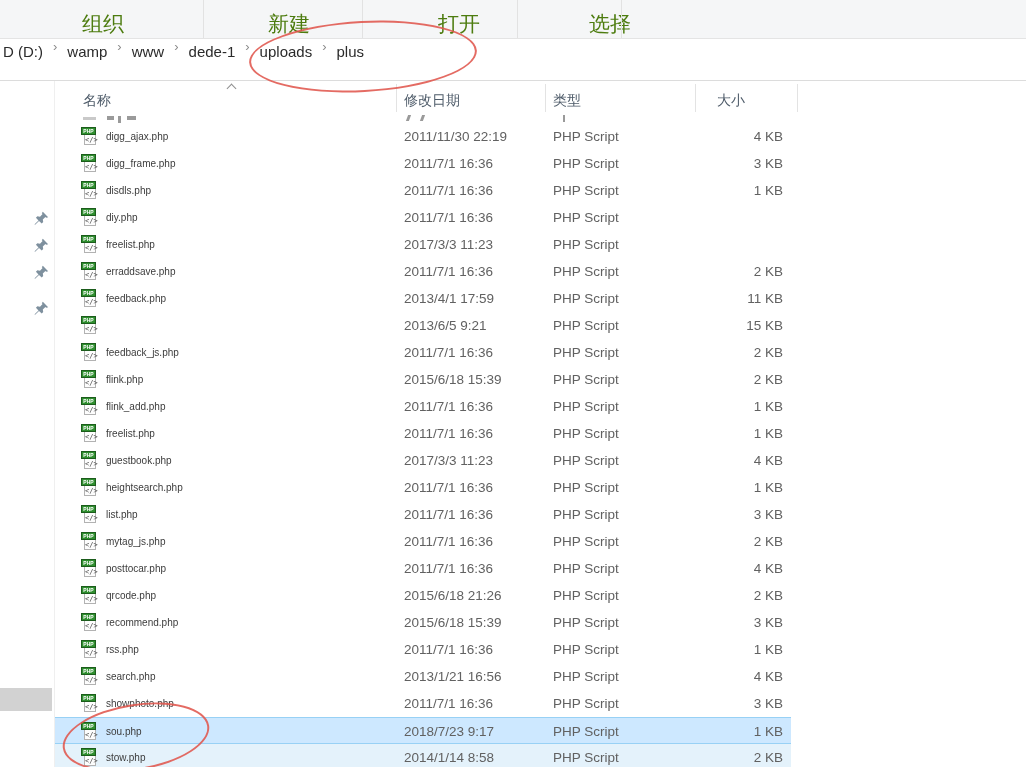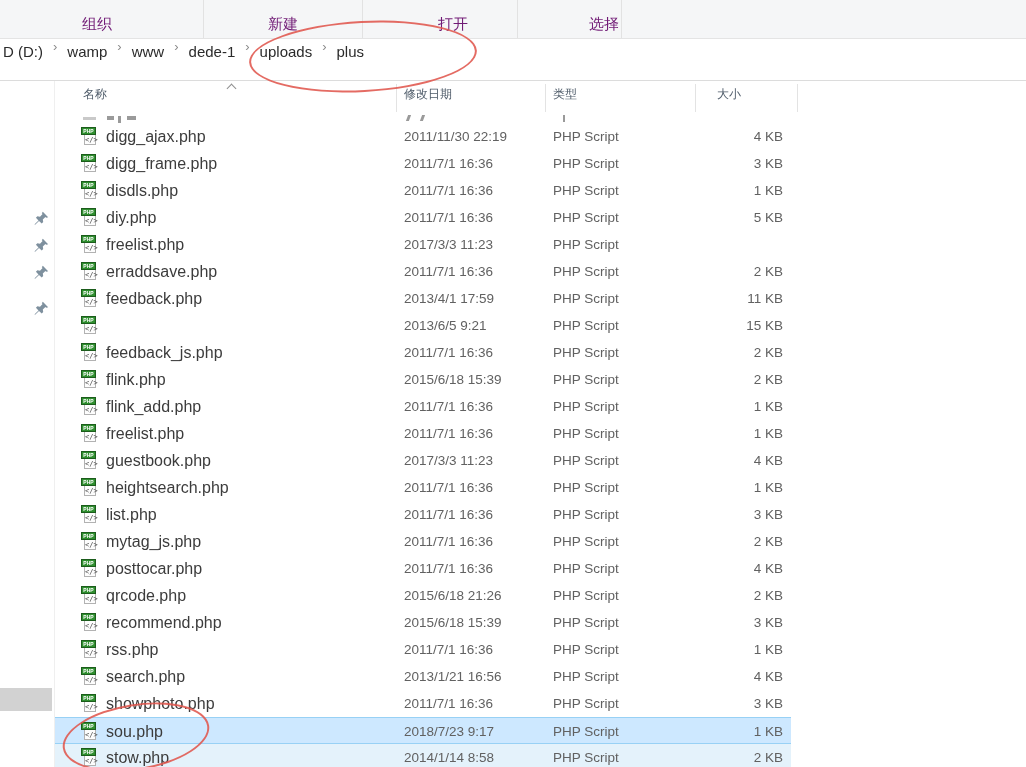--- a/index.html
+++ b/index.html
@@ -2,54 +2,54 @@
 <html><head>
 <meta charset="utf-8">
 <style>
   * { margin:0; padding:0; box-sizing:border-box; }
   html,body { width:1026px; height:767px; overflow:hidden; }
   body { font-family:"Liberation Sans","DejaVu Sans",sans-serif; background:#fff; position:relative; }
   .screen { position:absolute; left:0; top:0; width:1026px; height:767px; overflow:hidden; background:#fff; }
 
   
   .ribbon { position:absolute; left:0; top:0; width:1026px; height:39px; background:#f5f6f7; border-bottom:1px solid #e4e4e4; }
-  .ribbon-label { position:absolute; top:0; height:38px; line-height:48px; font-size:15px; color:#701a75; }
+  .ribbon-label { position:absolute; top:0; height:38px; line-height:48px; font-size:21px; color:#4d7c0f; }
   .rl0 { left:82px; }  .rl1 { left:268px; } .rl2 { left:438px; } .rl3 { left:553px;margin-left:36px; }
   .ribbon-sep { position:absolute; top:0; width:1px; height:38px; background:#e2e2e2; }
   .rs0 { left:203px; } .rs1 { left:362px; } .rs2 { left:517px; } .rs3 { left:621px; }
 
   
   .crumbbar { position:absolute; left:0; top:39px; width:1026px; height:42px; background:#fff; border-bottom:1px solid #dcdcdc; display:flex; align-items:flex-start; }
   .crumb { font-size:15px; color:#2b2b2b; padding:4px 9px; cursor:default; white-space:nowrap; }
   .crumb:first-child { margin-left:-6px; }
   .crumb-sep { font-size:13px; color:#8a8a8a; padding:0 1px; }
 
   
   .navpane { position:absolute; left:0; top:81px; width:54px; height:686px; background:#fff; }
   .navpane-border { position:absolute; left:54px; top:81px; width:1px; height:686px; background:#efefef; }
   .pin { position:absolute; left:33px; width:16px; height:16px; }
   .pin svg { width:16px; height:16px; display:block; }
   .gray-block { position:absolute; left:0; top:688px; width:52px; height:23px; background:#d2d2d2; }
 
   
   .headerbar { position:absolute; left:55px; top:82px; width:971px; height:30px; background:#fff; }
-  .col-h { position:absolute; top:4px; font-size:12px; color:#4e5b69; white-space:nowrap;font-family:Liberation Mono, monospace; }
+  .col-h { position:absolute; top:10px; font-size:14px; color:#4e5b69; white-space:nowrap;font-family:Liberation Mono, monospace; }
   .ch-name { left:28px; } .ch-date { left:349px; } .ch-type { left:498px; } .ch-size { left:662px; }
   .col-sep { position:absolute; top:2px; width:1px; height:28px; background:#e3e3e3; }
   .cs0 { left:341px; } .cs1 { left:490px; } .cs2 { left:640px; } .cs3 { left:742px; }
   .sort-caret { position:absolute; left:173px; top:1px; width:8px; height:8px; }
   .sort-caret::before { content:""; position:absolute; left:0; top:2px; width:6px; height:6px; border-left:1px solid #8f8f8f; border-top:1px solid #8f8f8f; transform:rotate(45deg); }
 
   
   .filelist { position:absolute; left:55px; top:112px; width:971px; height:655px; overflow:hidden; background:#fff; }
   .file-row { position:absolute; left:0; width:736px; height:27px; line-height:27px; }
   .file-row.selected { background:#cde8ff; border-top:1px solid #98d1f5; border-bottom:1px solid #98d1f5; }
   .file-row.hover { background:#e4f2fb; }
   .cell { position:absolute; top:0; height:27px; font-size:13.5px; color:#616161; white-space:nowrap; }
-  .cell.name { left:51px; color:#3c3c3c; font-size:16px; }
+  .cell.name { left:51px; color:#3c3c3c; font-size:10px; }
   .cell.date { left:349px;text-align:center; }
   .cell.type { left:498px; }
   .cell.size { left:560px; width:168px; text-align:right; }
 
   
   .file-icon { position:absolute; left:26px; top:4px; width:18px; height:19px; }
   .file-icon .page { position:absolute; left:3px; top:2px; width:12px; height:16px; background:#fdfdfd; border:1px solid #b2b2b2; }
   .file-icon .band { position:absolute; left:0; top:0; width:15px; height:8px; background:#2f8f2f; border:1px solid #1c5c1c; color:#fff; font-size:5px; line-height:6px; text-align:center; font-weight:bold; letter-spacing:0; overflow:hidden; }
   .file-icon .code { position:absolute; left:4px; top:8px; font-size:7px; line-height:10px; color:#4a4a4a; font-family:"DejaVu Sans Mono",monospace; }
 
@@ -175,21 +175,20 @@
     </div>
       <div class="file-row" style="top: 92px;">
       <span class="file-icon">
         <span class="page"></span>
         <span class="band">PHP</span>
         <span class="code">&lt;/&gt;</span>
       </span>
       <span class="cell name">diy.php</span>
       <span class="cell date">2011/7/1 16:36</span>
       <span class="cell type">PHP Script</span>
-      <span class="cell size">5 KB</span>
     </div>
       <div class="file-row" style="top: 119px;">
       <span class="file-icon">
         <span class="page"></span>
         <span class="band">PHP</span>
         <span class="code">&lt;/&gt;</span>
       </span>
       <span class="cell name">freelist.php</span>
       <span class="cell date">2017/3/3 11:23</span>
       <span class="cell type">PHP Script</span>

